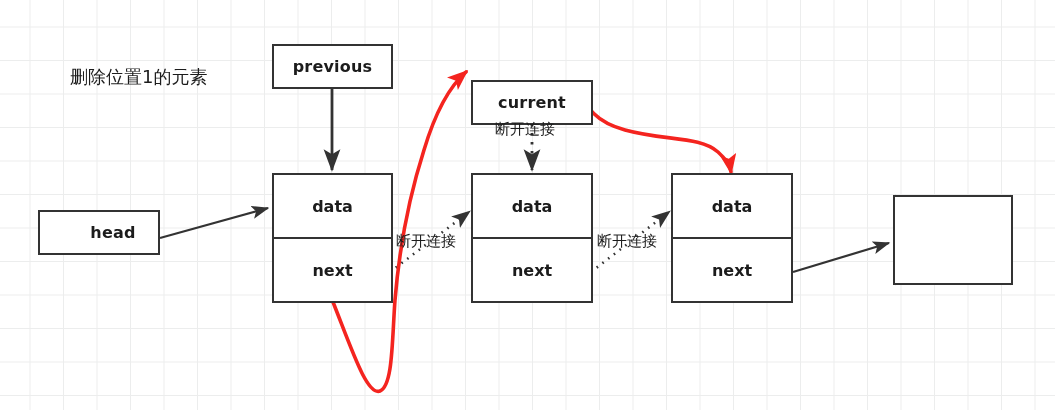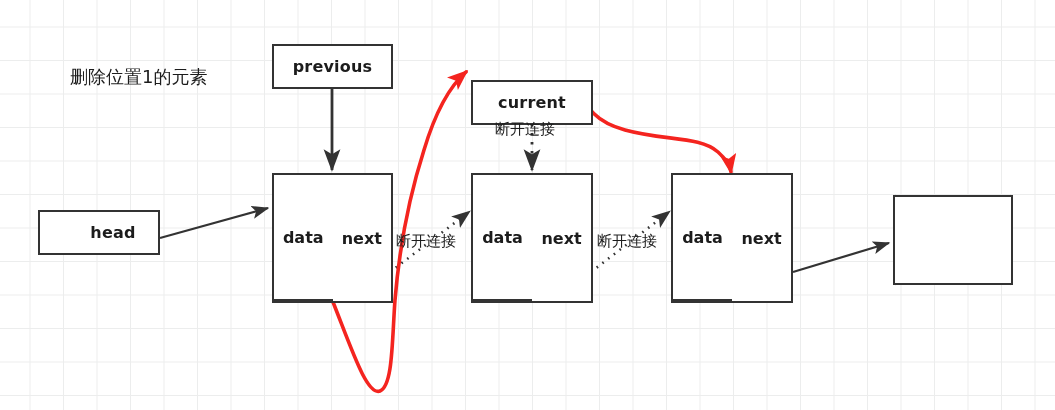--- a/index.html
+++ b/index.html
@@ -43,20 +43,21 @@
     font-weight: bold;
     color: #1c1c1c;
     letter-spacing: 0.2px;
   }
   .node-box {
     position: absolute;
     box-sizing: border-box;
     border: 2.5px solid #333333;
     background: #ffffff;
     display: flex;
+    flex-direction: column;
   }
   .node-cell {
     flex: 1 1 50%;
     display: flex;
     align-items: center;
     justify-content: center;
   }
   .node-cell.top {
     border-bottom: 2.5px solid #333333;
   }

